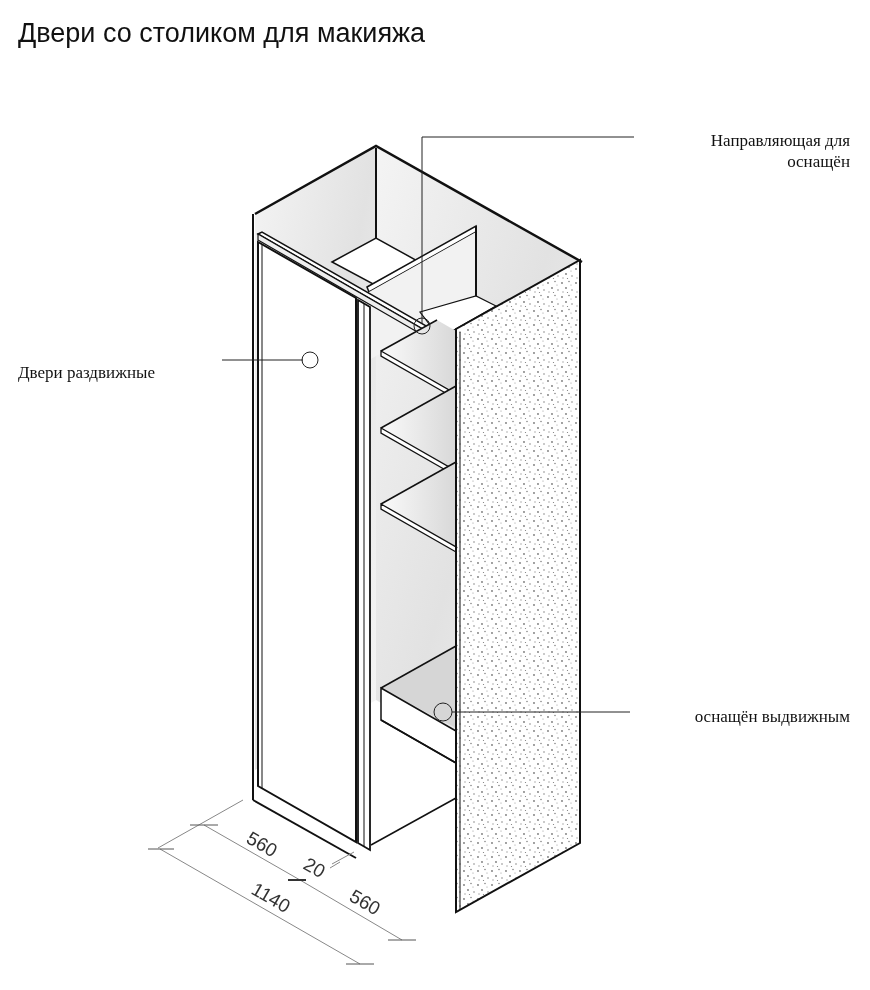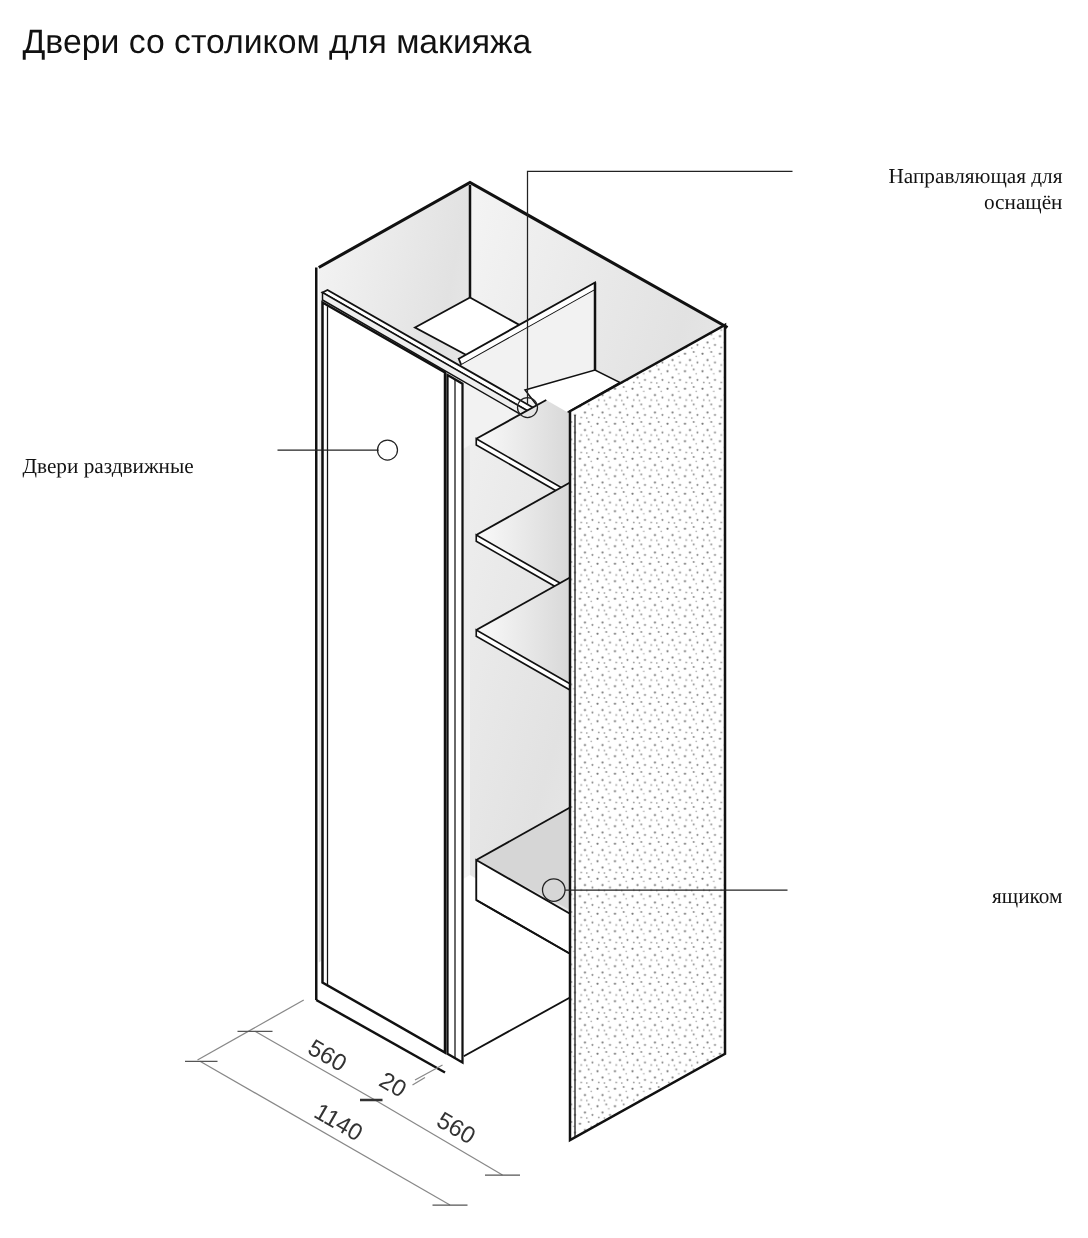--- a/index.html
+++ b/index.html
@@ -17,21 +17,21 @@
 <div class="title">Двери со столиком для макияжа</div>
 
 <div class="label right" style="left:620px; top:130px; width:230px;">
   <div>Направляющая для</div>
   <div>оснащён</div>
 </div>
 
 <div class="label" style="left:18px; top:350px;margin-top:12px;">Двери раздвижные</div>
 
 <div class="label right" style="left:600px; top:706px; width:250px;">
-  <div>ящиком</div>
+  <div>оснащён выдвижным</div>
 </div>
 
 <svg class="drawing" width="870" height="990" viewBox="0 0 870 990">
   <defs>
     <linearGradient id="interiorGrad" x1="0" y1="0" x2="1" y2="1">
       <stop offset="0" stop-color="#f4f4f4"></stop>
       <stop offset="0.5" stop-color="#e2e2e2"></stop>
       <stop offset="1" stop-color="#f7f7f7"></stop>
     </linearGradient>
     <linearGradient id="shelfGrad" x1="0" y1="0" x2="1" y2="0">

